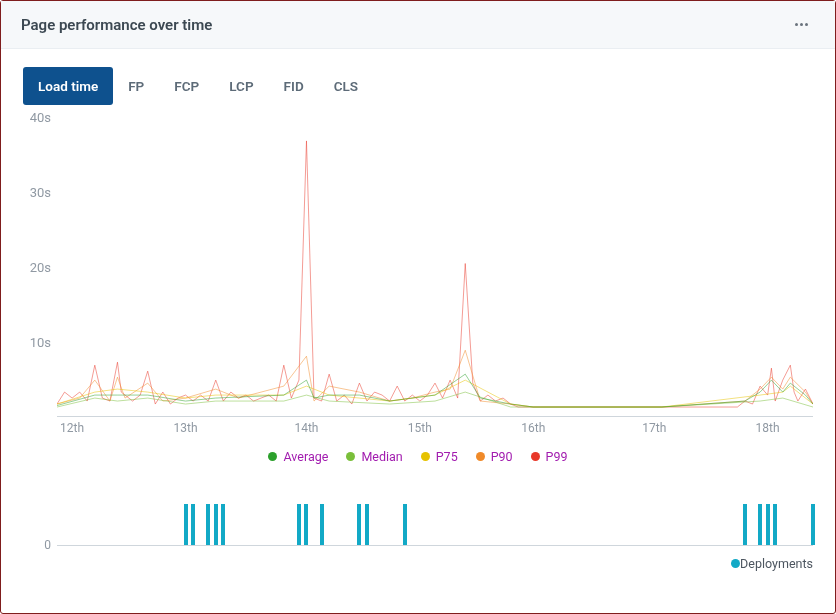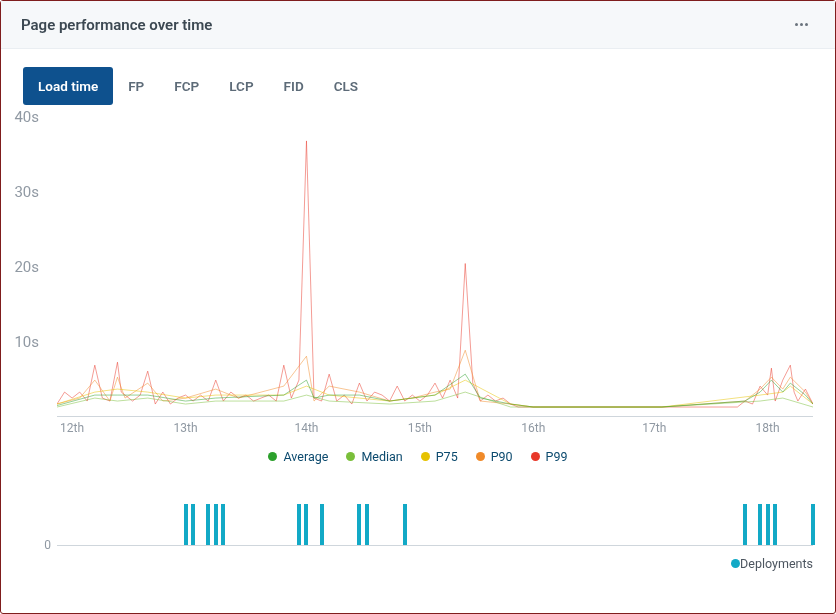--- a/index.html
+++ b/index.html
@@ -75,22 +75,22 @@
   .main-chart-area {
     display: flex;
     height: 300px;
   }
   .yaxis {
     width: 34px;
     position: relative;
   }
   .ytick {
     position: absolute;
-    right: 18px;
-    font-size: 15px;
+    right: 6px;
+    font-size: 13px;
     color: #9099a3;
     transform: translateY(-50%);
   }
   .plot {
     flex: 1;
     position: relative;
     border-bottom: 1px solid #cfd6dc;
   }
   .plot svg { position: absolute; inset: 0; width: 100%; height: 100%; }
 
@@ -108,21 +108,21 @@
     top: 4px;
     transform: translateX(-50%);
   }
 
   .legend {
     display: flex;
     justify-content: center;
     gap: 18px;
     margin-top: 8px;
     font-size: 12.5px;
-    color: #0c4a6e;
+    color: #a21caf;
   }
   .legend-item { display: flex; align-items: center; gap: 6px; }
   .dot {
     width: 9px; height: 9px; border-radius: 50%;
   }
 
   .deploy-area {
     margin-top: 22px;
     display: flex;
     height: 60px;

